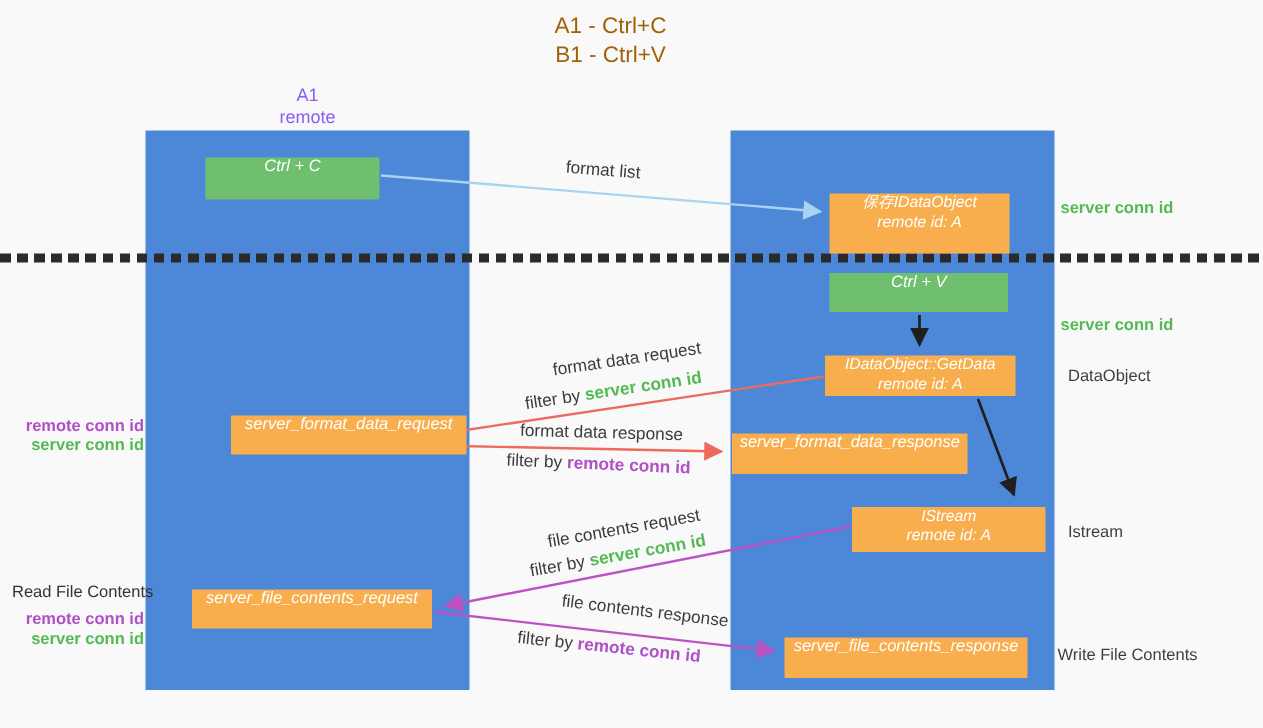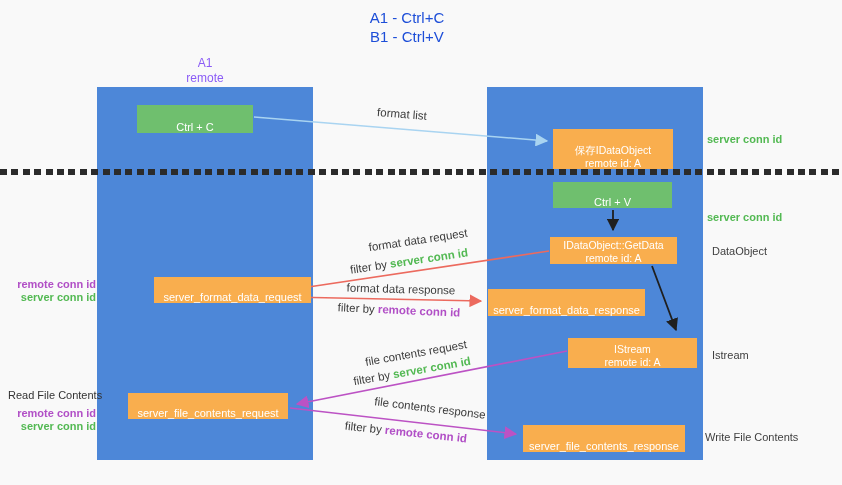--- a/index.html
+++ b/index.html
@@ -1,32 +1,32 @@
 <!DOCTYPE html>
 <html><head>
 <meta charset="utf-8">
 <style>
   * { margin:0; padding:0; box-sizing:border-box; }
   html,body { background:#f9f9f9; }
   body { font-family:"Liberation Sans", sans-serif; }
   #canvas { position:relative; width:842px; height:485px; background:#f9f9f9; overflow:hidden; }
 
   .title { position:absolute; top:8px; left:407px; transform:translateX(-50%);
-           text-align:center; font-size:15px; color:#1d4ed8; line-height:19px; }
+           text-align:center; font-size:15px; color:#a16207; line-height:19px; }
 
   .col-header { position:absolute; top:56px; transform:translateX(-50%);
                 text-align:center; font-size:12px; color:#8b5cf6; line-height:15px; }
 
   .lifeline { position:absolute; top:87px; width:216px; height:373px; background:#4d87d8; }
 
   .dotted-line { position:absolute; top:169px; left:0; width:842px; height:6px;
                  background:repeating-linear-gradient(90deg,#2b2b2b 0 7px,transparent 7px 11.4px); }
 
   .box { position:absolute; display:flex; flex-direction:column; align-items:center;
-         justify-content:flex-end; color:#ffffff; text-align:center; z-index:3; }
+         justify-content:flex-start; color:#ffffff; text-align:center; z-index:3;font-style:italic; }
   .green-box  { background:#6fbf6e; font-size:11px; }
   .orange-box { background:#f9ae4e; font-size:11px; }
   .orange-box .ln { line-height:12.5px; font-size:10.5px; }
 
   svg.arrows { position:absolute; left:0; top:0; z-index:2; pointer-events:none; }
 
   .edge-label { position:absolute; white-space:nowrap; font-size:11.5px; color:#3c3c3c;
                 z-index:4; transform-origin:center; }
   .cid-green  { color:#53b953; font-weight:bold; }
   .cid-purple { color:#b14fc6; font-weight:bold; }

